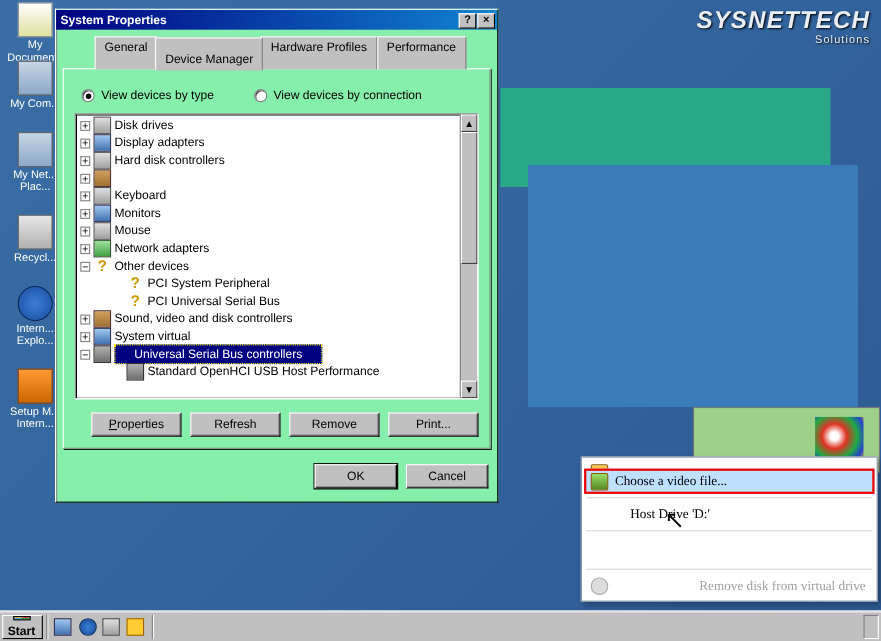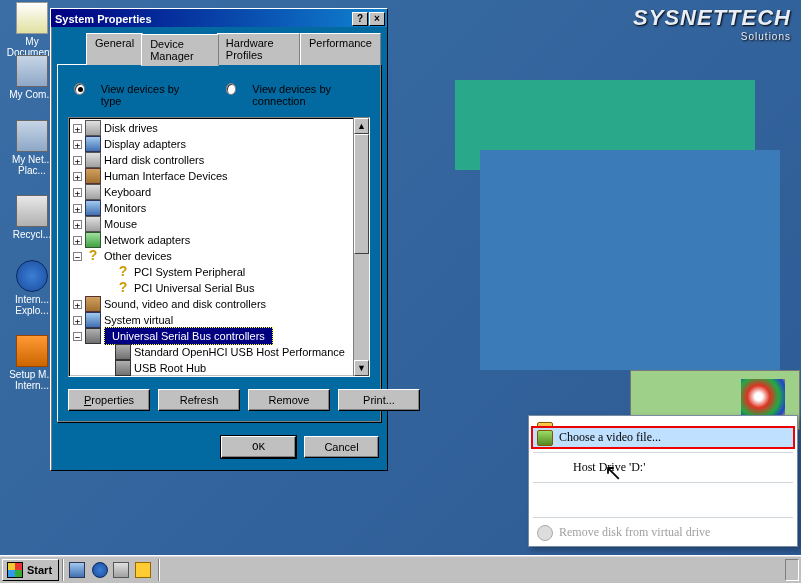--- a/index.html
+++ b/index.html
@@ -45,22 +45,22 @@
   
   .watermark{
     position:absolute; right:10px; top:5px; color:#e8eef6; font-family:Arial;
     font-weight:bold; font-size:22px; font-style:italic; letter-spacing:1px;
     text-shadow:1px 1px 2px #000;
   }
   .watermark small{display:block;text-align:right;font-size:10px;font-weight:normal;font-style:normal;}
 
   
   .dialog{
-    position:absolute; left:50px; top:8px; width:338px;
-    background:#0369a1;
+    position:absolute; left:50px; top:8px; width:403px;
+    background:#86efac;
     border-top:1px solid #fff; border-left:1px solid #fff;
     border-right:1px solid #000; border-bottom:1px solid #000;
     box-shadow:1px 1px 0 #808080 inset;
   }
   .titlebar{
     height:18px; background:linear-gradient(90deg,#000080,#1084d0);
     color:#fff; font-weight:bold; padding:2px 2px 0 4px;
     display:flex; justify-content:space-between; align-items:center;
     font-size:11px;
   }
@@ -72,53 +72,53 @@
     font-size:10px;font-weight:bold;text-align:center;line-height:11px;color:#000;font-family:Arial;
     cursor:pointer;
   }
   .dlg-body{padding:6px;}
   .tabs{display:flex; font-size:11px; position:relative; margin-bottom:-1px; gap:0;margin-left:29px;}
   .tab{
     padding:3px 8px; background:#c0c0c0;
     border-top:1px solid #fff; border-left:1px solid #fff; border-right:1px solid #808080;
     cursor:pointer;
   }
-  .tab.active{ border-bottom:1px solid #c0c0c0; position:relative; top:1px; padding-top:3px;margin-left:-2px;margin-right:-2px;z-index:2;}
+  .tab.active{ border-bottom:1px solid #c0c0c0; position:relative; top:1px; padding-top:13px;margin-left:-2px;margin-right:-2px;z-index:2;}
   .tab-panel{
     border-top:1px solid #fff; border-left:1px solid #fff;
     border-right:1px solid #808080; border-bottom:1px solid #808080;
     box-shadow:1px 1px 0 #000; padding:12px 10px 10px;
   }
   .radios{display:flex; gap:36px; margin:6px 0 10px 6px; align-items:center;}
-  .radio{display:flex; gap:16px; align-items:flex-start; cursor:pointer;}
+  .radio{display:flex; gap:6px; align-items:flex-start; cursor:pointer;}
   .radio-dot{width:12px;height:12px;border-radius:50%;background:#fff;border:1px solid #808080; box-shadow:inset 1px 1px 0 #404040; position:relative;}
   .radio.checked .radio-dot::after{content:"";position:absolute;left:3px;top:3px;width:5px;height:5px;border-radius:50%;background:#000;}
   .tree-wrap{
     background:#fff;
     border-top:1px solid #808080;border-left:1px solid #808080;
     border-right:1px solid #fff;border-bottom:1px solid #fff;
     box-shadow: inset 1px 1px 0 #000, inset -1px -1px 0 #c0c0c0;
     height:260px; overflow:hidden; position:relative;
   }
   .tree{padding:2px 0 2px 4px; line-height:16px;}
   .node{display:flex; align-items:center; height:16px; white-space:nowrap;}
   .exp{width:9px;height:9px;border:1px solid #808080;background:#fff;font-size:9px;line-height:8px;text-align:center;margin-right:3px;font-family:monospace;cursor:pointer;}
   .blank{width:14px;display:inline-block;}
   .dev-icon{width:16px;height:16px;margin-right:3px;display:inline-block;}
   .di-gray{background:linear-gradient(#e0e0e0,#a0a0a0);border:1px solid #555;}
   .di-blue{background:linear-gradient(#a0c8f0,#4070b0);border:1px solid #335;}
   .di-green{background:linear-gradient(#a0e0a0,#40a040);border:1px solid #353;}
   .di-yellow{width:16px;height:16px;font-size:14px;line-height:14px;color:#cc9900;text-align:center;font-weight:bold;}
   .di-chip{background:linear-gradient(#d0a060,#a07030);border:1px solid #533;}
   .di-usb{background:linear-gradient(#b0b0b0,#707070);border:1px solid #333;}
-  .selected{background:#000080;color:#fff;border:1px dotted #ff0;padding:0 7px;}
+  .selected{background:#000080;color:#fff;border:1px dotted #ff0;padding:0 17px;}
   .tree-scroll{position:absolute;right:0;top:0;bottom:0;width:16px;background:#c0c0c0;border-left:1px solid #808080;}
   .sb-btn{height:16px;background:#c0c0c0;border-top:1px solid #fff;border-left:1px solid #fff;border-right:1px solid #404040;border-bottom:1px solid #404040;text-align:center;font-size:9px;line-height:14px;}
   .sb-thumb{position:absolute;left:0;right:0;top:16px;height:120px;background:#c0c0c0;border-top:1px solid #fff;border-left:1px solid #fff;border-right:1px solid #404040;border-bottom:1px solid #404040;}
-  .action-row{display:flex; gap:8px; margin-top:12px; justify-content:flex-start;}
+  .action-row{display:flex; gap:8px; margin-top:12px; justify-content:flex-end;}
   .btn{
     min-width:82px; height:22px; background:#c0c0c0;
     border-top:1px solid #fff;border-left:1px solid #fff;
     border-right:1px solid #000;border-bottom:1px solid #000;
     box-shadow:inset -1px -1px 0 #808080;
     font-size:11px; text-align:center; line-height:20px; cursor:pointer;
   }
   .dlg-footer{display:flex; gap:8px; justify-content:flex-end; padding:8px 8px 12px;}
   .btn.default{box-shadow:inset -1px -1px 0 #808080, 0 0 0 1px #000;}
 
@@ -127,37 +127,38 @@
     position:absolute; left:528px; top:415px; width:270px;
     background:#fff; border:1px solid #7a8aa0;
     box-shadow:3px 3px 6px rgba(0,0,0,0.3);
     font-family:"Segoe UI",Tahoma; font-size:12px;
     padding:2px;
   }
   .ctx-item{padding:4px 8px 4px 28px; position:relative; cursor:pointer;}
   .ctx-item.hi{background:#bfe0ff;}
   .ctx-item.redbox{outline:2px solid #e00; outline-offset:-2px;}
   .ctx-sep{height:1px;background:#d0d6dd;margin:3px 2px;}
-  .ctx-item.disabled{color:#a0a0a0;}
+  .ctx-item.disabled{color:#a0a0a0;text-align:right;}
   .ctx-icon{position:absolute;left:6px;top:4px;width:16px;height:16px;}
   .ic-disk{background:linear-gradient(#ffcc55,#cc8800);border:1px solid #885500;border-radius:2px;}
   .ic-disk.green{background:linear-gradient(#99dd66,#558822);}
   .cursor{position:absolute; left:604px; top:460px; font-size:22px;color:#000;pointer-events:none;}
 
   
   .taskbar{
     position:absolute; left:0; right:0; bottom:0; height:28px;
     background:#c0c0c0; border-top:1px solid #fff; box-shadow:inset 0 1px 0 #dcdcdc;
     display:flex; align-items:center; padding:2px;
   }
   .start{
     height:22px;padding:0 6px 0 4px;display:flex;align-items:center;gap:4px;
     background:#c0c0c0;font-weight:bold;font-size:11px;
     border-top:1px solid #fff;border-left:1px solid #fff;border-right:1px solid #000;border-bottom:1px solid #000;
     cursor:pointer;
+    flex-direction:column;
   }
   .start-flag{width:16px;height:16px;background:conic-gradient(#e33 25%,#3a3 0 50%,#39e 0 75%,#ec3 0);border:1px solid #000;}
   .ql-sep{width:2px;height:22px;border-left:1px solid #808080;border-right:1px solid #fff;margin:0 3px;}
   .ql-icon{width:20px;height:20px;margin:0 1px;cursor:pointer;display:inline-flex;align-items:center;justify-content:center;}
   .tray{margin-left:auto;height:22px;border-top:1px solid #808080;border-left:1px solid #808080;border-right:1px solid #fff;border-bottom:1px solid #fff;padding:0 6px;}
 
   .ind0{padding-left:0;}
   .ind2{padding-left:28px;}
 </style>
 </head>
@@ -221,21 +222,20 @@
               <span>Display adapters</span>
             </div>
           <div class="node ind0">
               <span class="exp">+</span>
               <span class="dev-icon di-gray"></span>
               <span>Hard disk controllers</span>
             </div>
           <div class="node ind0">
               <span class="exp">+</span>
               <span class="dev-icon di-chip"></span>
-              <span>Human Interface Devices</span>
             </div>
           <div class="node ind0">
               <span class="exp">+</span>
               <span class="dev-icon di-gray"></span>
               <span>Keyboard</span>
             </div>
           <div class="node ind0">
               <span class="exp">+</span>
               <span class="dev-icon di-blue"></span>
               <span>Monitors</span>
@@ -277,43 +277,38 @@
             </div>
           <div class="node ind0">
               <span class="exp">−</span>
               <span class="dev-icon di-usb"></span>
               <span class="selected">Universal Serial Bus controllers</span>
             </div>
           <div class="node ind2">
               <span class="blank"></span>
               <span class="dev-icon di-usb"></span>
               <span>Standard OpenHCI USB Host Performance</span>
-            </div>
-          <div class="node ind2">
-              <span class="blank"></span>
-              <span class="dev-icon di-usb"></span>
-              <span>USB Root Hub</span>
             </div>
         </div>
         <div class="tree-scroll">
           <div class="sb-btn">▲</div>
           <div class="sb-thumb"></div>
           <div class="sb-btn" style="position:absolute;bottom:0;left:0;right:0;">▼</div>
         </div>
       </div>
       <div class="action-row">
         <div class="btn"><span style="text-decoration:underline">P</span><span>roperties</span></div>
         <div class="btn">Refresh</div>
         <div class="btn">Remove</div>
         <div class="btn">Print...</div>
       </div>
     </div>
   </div>
   <div class="dlg-footer">
-    <div class="btn default" style="min-width:75px;font-family:Liberation Mono, monospace;">OK</div>
+    <div class="btn default" style="min-width:75px;">OK</div>
     <div class="btn" style="min-width:75px;">Cancel</div>
   </div>
 </div>
 
 <div class="ctx-menu">
   <div class="ctx-item">
     <span class="ctx-icon ic-disk"></span>
   </div>
   <div class="ctx-item hi redbox">
     <span class="ctx-icon ic-disk green"></span>

